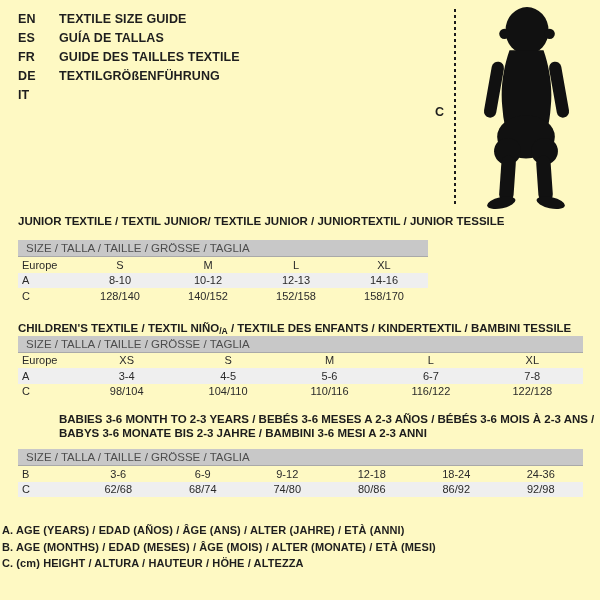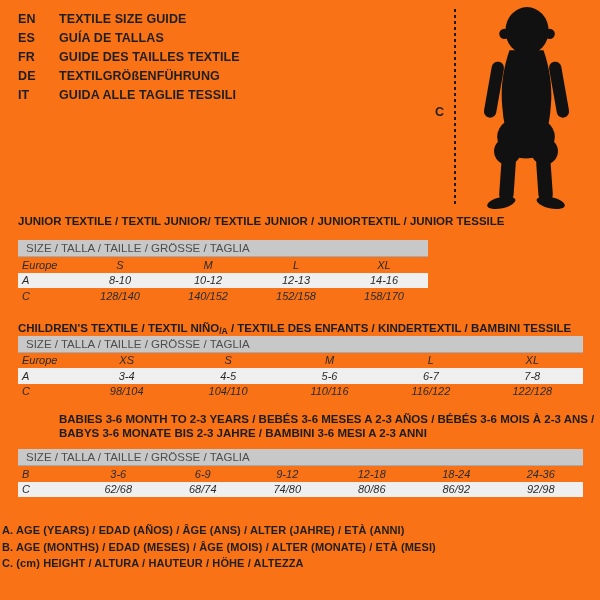--- a/index.html
+++ b/index.html
@@ -4,21 +4,21 @@
 <style>
   * { box-sizing: border-box; }
   html, body { margin: 0; padding: 0; }
   body {
     width: 600px; height: 600px;
     background: #ffffff;
     font-family: "Liberation Sans", sans-serif;
     color: #1e1e1e;
     -webkit-font-smoothing: antialiased;
   }
-  .page { position: relative; width: 600px; height: 600px; overflow: hidden; background: #f97316; }
+  .page { position: relative; width: 600px; height: 600px; overflow: hidden; background: #fef9c3; }
 
   
   .header { position: relative; height: 207px; }
   .langs { position: absolute; left: 18px; top: 10px; }
   .lang-row { display: flex; font-weight: bold; font-size: 12.5px; line-height: 19px; letter-spacing: 0.1px; }
   .lang-code { width: 41px; flex: 0 0 41px; }
 
   .figure { position: absolute; top: 4px; right: 5px; width: 155px; height: 206px; }
   .measure-line {
     position: absolute; left: 14px; top: 5px; width: 2px; height: 198px;
@@ -43,21 +43,21 @@
   .tbl-wide { width: 565px; }
   th.band {
     background: #c8c8c8;
     color: #4d4d4d;
     font-weight: normal;
     font-size: 11.5px;
     text-align: left;
     padding: 2px 0 2px 8px;
     border-bottom: 1px solid #a9a9a9;
   }
-  td { font-size: 11px; padding: 1.5px 0 2px 0; text-align: center; color: #2a2a2a; font-style: italic; }
+  td { font-size: 11px; padding: 1.5px 0 2px 0; text-align: center; color: #2a2a2a; }
   td.rowlabel { text-align: left; padding-left: 4px; }
   tbody tr:nth-child(even) td { background: #efefef; }
 
   
   .footnotes { margin: 25px 0 0 2px; }
   .footnote { font-weight: bold; font-size: 11px; line-height: 16.5px; letter-spacing: 0.1px; }
 </style>
 </head>
 <body>
 
@@ -76,21 +76,20 @@
       <div class="lang-row">
         <span class="lang-code">FR</span>
         <span class="lang-label">GUIDE DES TAILLES TEXTILE</span>
       </div>
       <div class="lang-row">
         <span class="lang-code">DE</span>
         <span class="lang-label">TEXTILGRÖßENFÜHRUNG</span>
       </div>
       <div class="lang-row">
         <span class="lang-code">IT</span>
-        <span class="lang-label">GUIDA ALLE TAGLIE TESSILI</span>
       </div>
     </div>
 
     <div class="figure">
       <div class="measure-line"></div>
       <div class="measure-label">C</div>
       <svg class="toddler-svg" width="112" height="206" viewBox="0 0 100 200" aria-hidden="true">
         <g fill="#111111">
           <ellipse cx="51" cy="26" rx="21" ry="23"></ellipse>
           <circle cx="29" cy="29" r="5"></circle>

